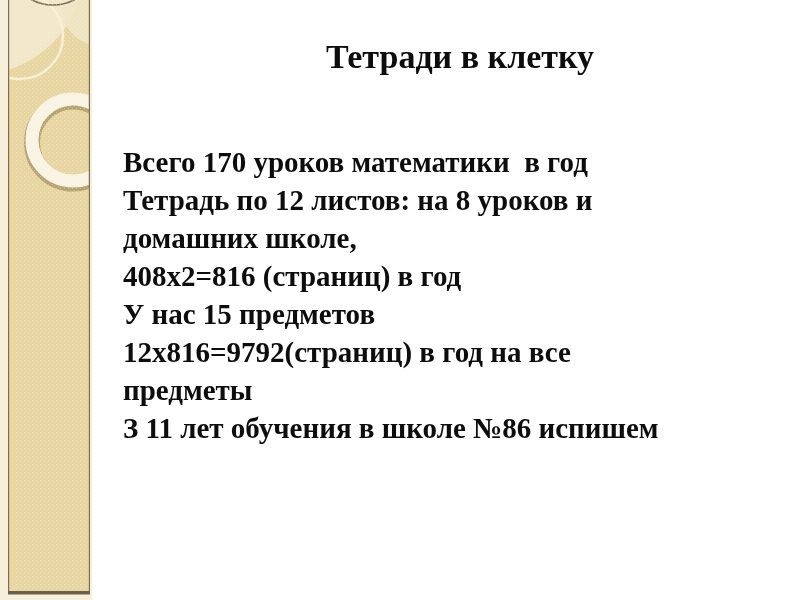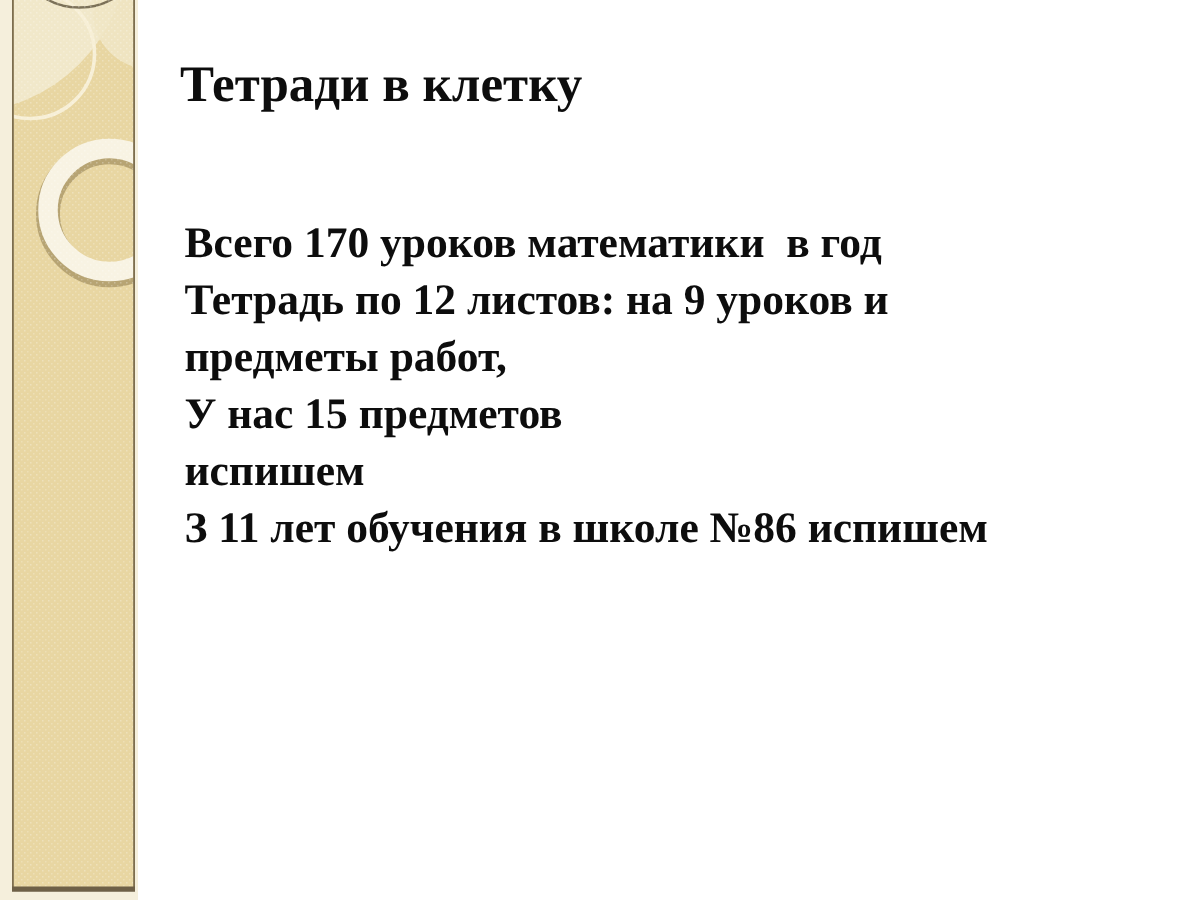--- a/index.html
+++ b/index.html
@@ -18,21 +18,21 @@
     position: absolute;
     left: 0; top: 0;
     width: 92px; height: 600px;
   }
   .content {
     position: absolute;
     left: 92px; top: 0; right: 0; bottom: 0;
   }
   .title {
     margin-top: 36px;
-    text-align: left;
+    text-align: center;
     font-size: 34px;
     font-weight: bold;
     color: var(--text, #0d0d0d);
     line-height: 1.25;
     white-space: pre-wrap;
     margin-left: 28px;
   }
   .body-text {
     margin: 64px 0 13px 31px;
     color: var(--text, #0d0d0d);
@@ -85,21 +85,23 @@
       <rect x="88.8" y="0" width="1.2" height="592" fill="#7d6e4f"></rect>
       <rect x="8" y="591" width="82" height="3.5" fill="#6e6047"></rect>
     </svg>
   </div>
 
   <div class="content">
     <div class="title">Тетради в клетку</div>
 
     <div class="body-text">
       <div class="body-line">Всего 170 уроков математики  в год</div>
-      <div class="body-line">Тетрадь по 12 листов: на 9 уроков и</div>
-      <div class="body-line">предметы работ,</div>
+      <div class="body-line">Тетрадь по 12 листов: на 8 уроков и</div>
+      <div class="body-line">домашних школе,</div>
+      <div class="body-line">408х2=816 (страниц) в год</div>
       <div class="body-line">У нас 15 предметов</div>
-      <div class="body-line">испишем</div>
+      <div class="body-line">12х816=9792(страниц) в год на все</div>
+      <div class="body-line">предметы</div>
       <div class="body-line">З 11 лет обучения в школе №86 испишем</div>
     </div>
   </div>
 
 </div>
 
 </body></html>

